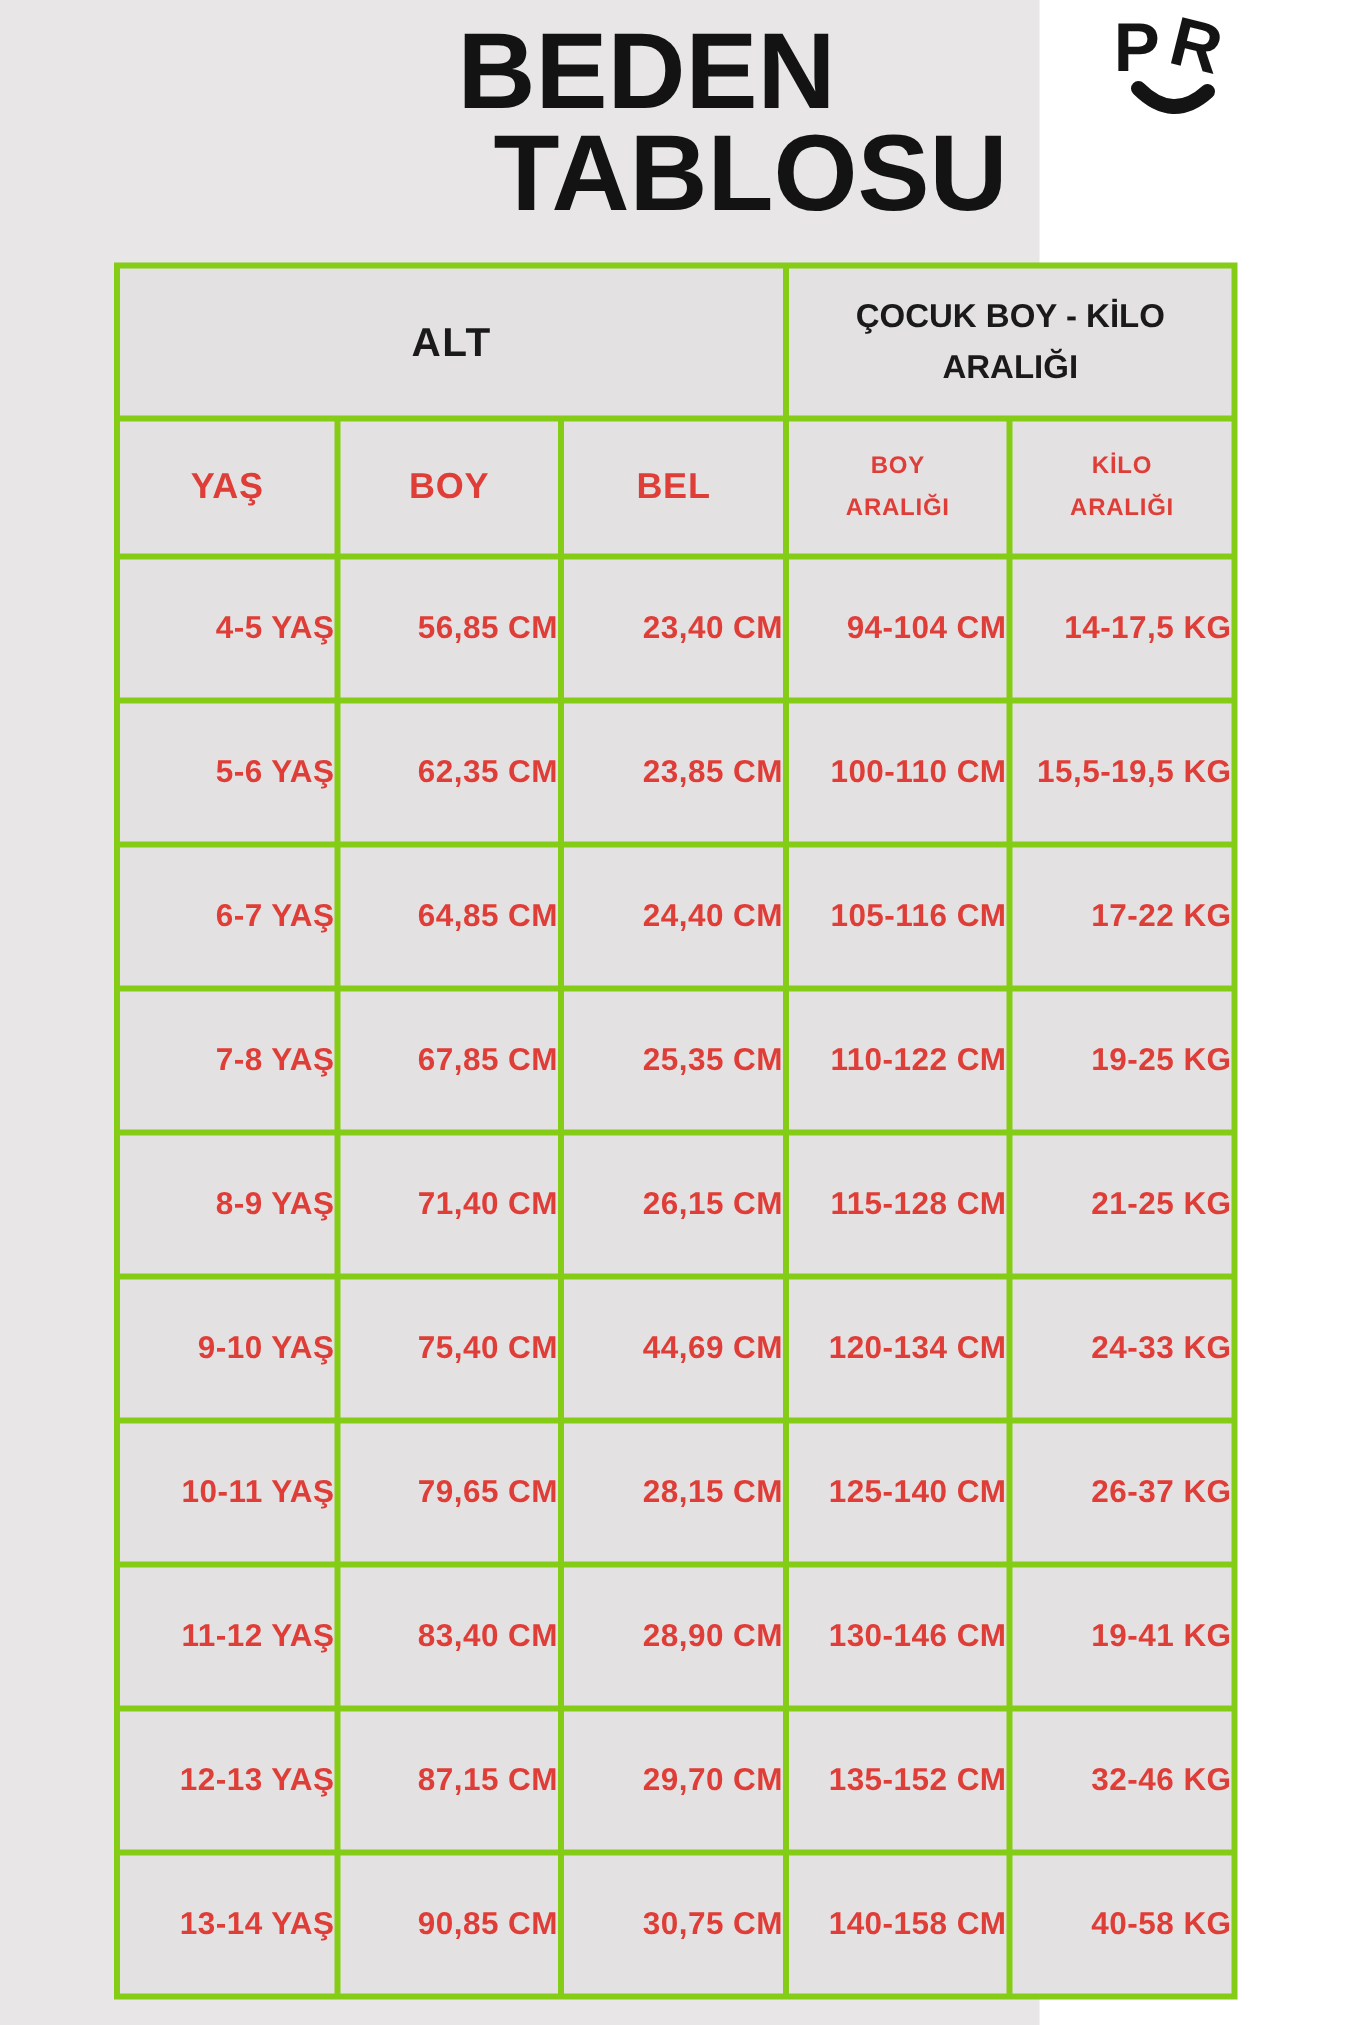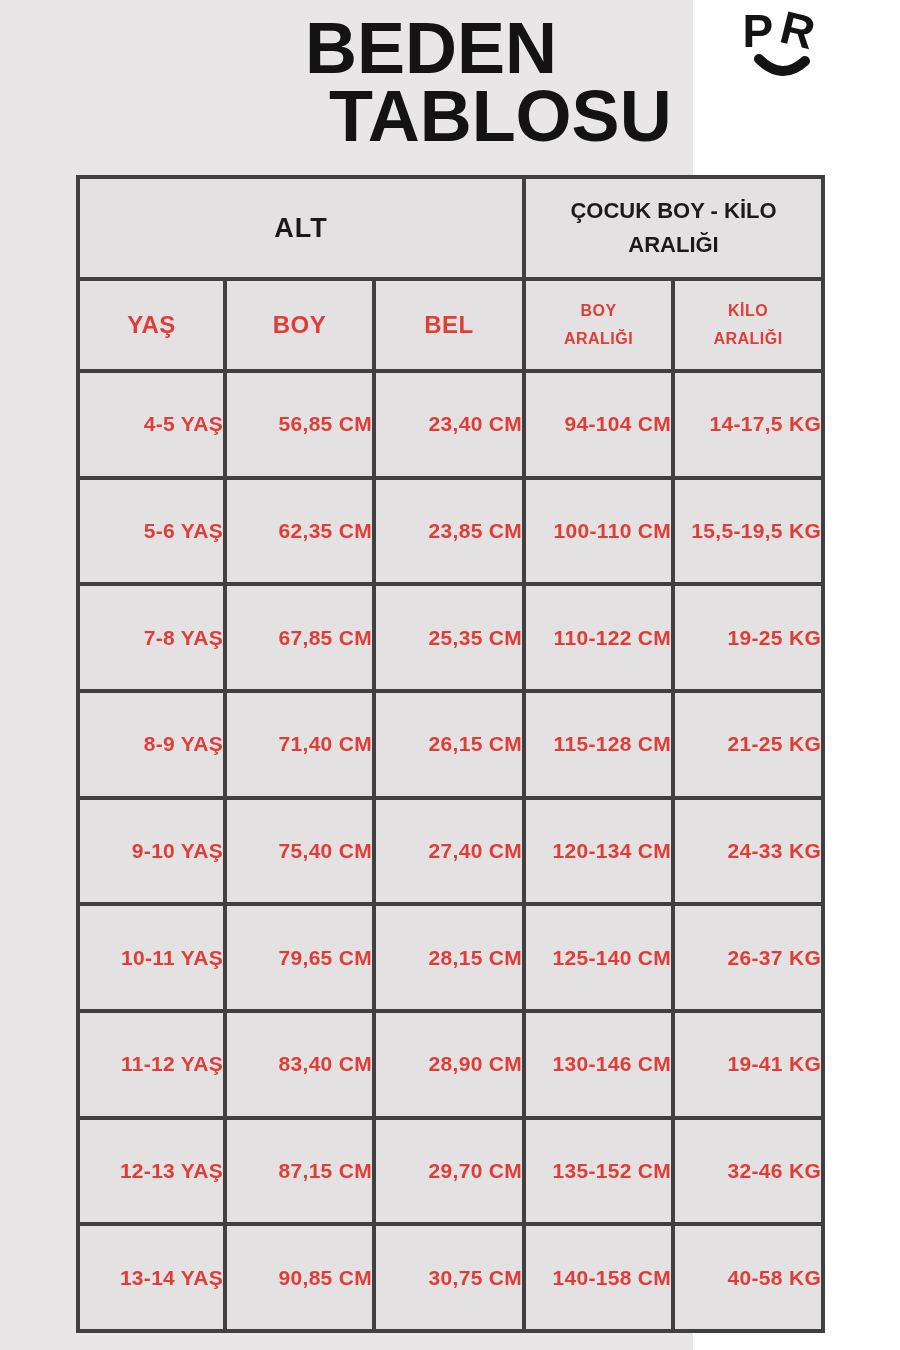--- a/index.html
+++ b/index.html
@@ -34,21 +34,21 @@
     font-weight:bold;font-size:46px;line-height:46px;letter-spacing:8px;
     text-align:center;white-space:nowrap;
   }
   .logo-r{display:inline-block;transform:rotate(14deg);}
   .logo-smile{position:absolute;left:17px;top:44px;}
   
   table.size-table{
     position:absolute;left:76px;top:175px;
     width:749px;height:1158px;
     border-collapse:separate;border-spacing:4px;
-    background:#404040;
+    background:#84cc16;
     table-layout:fixed;
   }
   td,th{
     background:#e3e1e1;text-align:center;vertical-align:middle;
     font-weight:bold;padding:0;
   }
   tr.group-row th{
     color:#1a1a1a;font-size:22px;line-height:34px;height:98px;
   }
   tr.group-row th.group-alt{font-size:27px;letter-spacing:1px;}
@@ -108,37 +108,44 @@
           <td>14-17,5 KG</td>
         </tr>
         <tr>
           <td>5-6 YAŞ</td>
           <td>62,35 CM</td>
           <td>23,85 CM</td>
           <td>100-110 CM</td>
           <td>15,5-19,5 KG</td>
         </tr>
         <tr>
+          <td>6-7 YAŞ</td>
+          <td>64,85 CM</td>
+          <td>24,40 CM</td>
+          <td>105-116 CM</td>
+          <td>17-22 KG</td>
+        </tr>
+        <tr>
           <td>7-8 YAŞ</td>
           <td>67,85 CM</td>
           <td>25,35 CM</td>
           <td>110-122 CM</td>
           <td>19-25 KG</td>
         </tr>
         <tr>
           <td>8-9 YAŞ</td>
           <td>71,40 CM</td>
           <td>26,15 CM</td>
           <td>115-128 CM</td>
           <td>21-25 KG</td>
         </tr>
         <tr>
           <td>9-10 YAŞ</td>
           <td>75,40 CM</td>
-          <td>27,40 CM</td>
+          <td>44,69 CM</td>
           <td>120-134 CM</td>
           <td>24-33 KG</td>
         </tr>
         <tr>
           <td>10-11 YAŞ</td>
           <td>79,65 CM</td>
           <td>28,15 CM</td>
           <td>125-140 CM</td>
           <td>26-37 KG</td>
         </tr>

